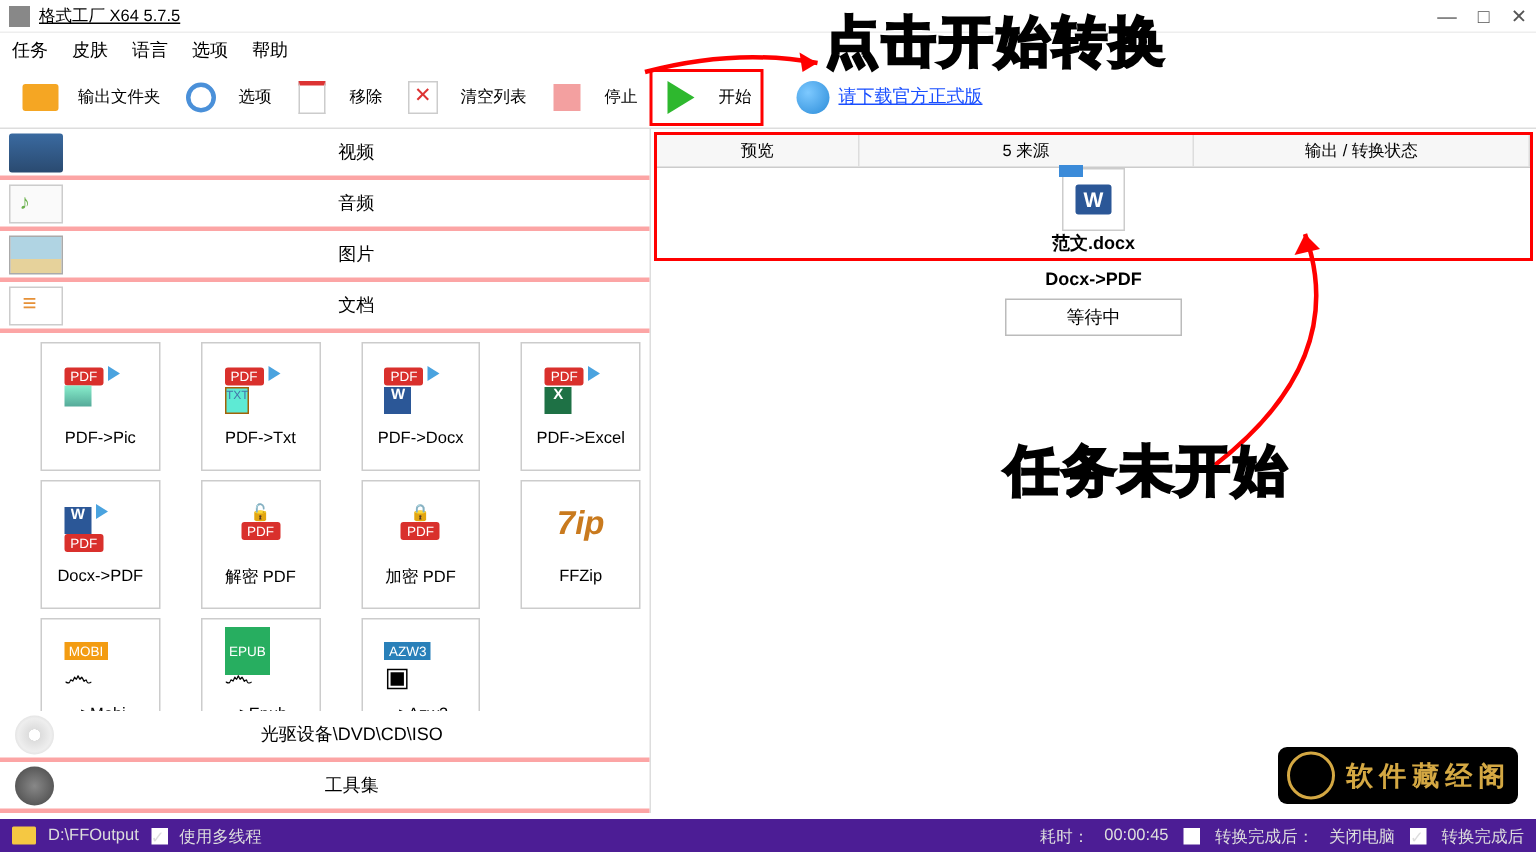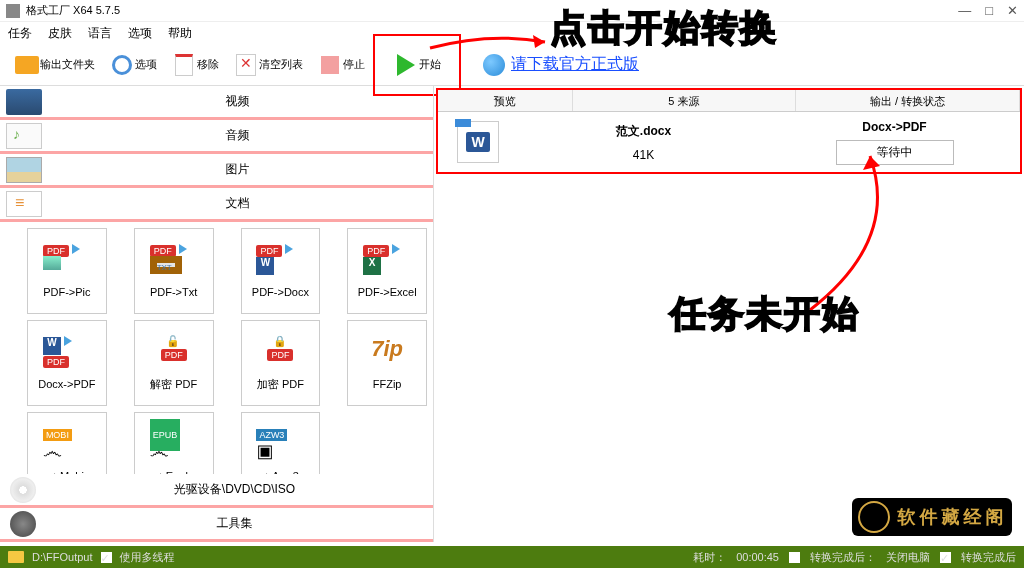--- a/index.html
+++ b/index.html
@@ -1,33 +1,33 @@
 <!DOCTYPE html>
 <html><head>
   <meta charset="utf-8">
   <style>
     * { box-sizing: border-box; margin: 0; padding: 0; }
     body { font-family: "Microsoft YaHei", sans-serif; font-size: 12px; background: #fff; width: 1024px; height: 568px; overflow: hidden; position: relative; }
     
     .titlebar { height: 22px; display: flex; align-items: center; padding: 0 6px; background: #fff; border-bottom: 1px solid #eee; }
     .titlebar-icon { width: 14px; height: 14px; background: #888; margin-right: 6px; }
-    .titlebar-title { flex: 1; font-size: 11px; }
+    .titlebar-title { flex: 1; font-size: 11px; text-decoration: underline; }
     .titlebar-controls { display: flex; gap: 14px; font-size: 13px; color: #555; }
     
     .menubar { height: 22px; display: flex; align-items: center; padding: 0 8px; gap: 16px; font-size: 12px; }
     .menubar span { cursor: pointer; }
     
     .toolbar { height: 42px; display: flex; align-items: center; padding: 0 8px; gap: 2px; border-bottom: 1px solid #ddd; }
-    .tool-btn { display: flex; align-items: center; gap: 0; padding: 4px 6px; cursor: pointer; font-size: 11px; }
+    .tool-btn { display: flex; align-items: center; gap: 12px; padding: 4px 6px; cursor: pointer; font-size: 11px; }
     .tool-btn .ticon { width: 26px; height: 26px; display: flex; align-items: center; justify-content: center; }
-    .start-group { border: 2px solid #ff0000; padding: 12px; display: flex; align-items: center; }
+    .start-group { border: 2px solid #ff0000; padding: 0; display: flex; align-items: center; }
     .play-icon { width: 0; height: 0; border-left: 18px solid #2eb82e; border-top: 11px solid transparent; border-bottom: 11px solid transparent; }
     .stop-icon { width: 18px; height: 18px; background: #f3a0a0; }
     .globe-icon { width: 22px; height: 22px; border-radius: 50%; background: radial-gradient(circle at 35% 35%, #7dc9ff, #2b8cd9); }
-    .dl-link { color: #1a4fff; font-size: 16px; margin-left: 4px; text-decoration: underline; }
+    .dl-link { color: #1a4fff; font-size: 12px; margin-left: 4px; text-decoration: underline; }
     
     .main { display: flex; height: 456px; }
     .left-panel { width: 434px; border-right: 1px solid #ddd; display: flex; flex-direction: column; }
     .right-panel { flex: 1; display: flex; flex-direction: column; position: relative; }
     
     .cat-row { height: 34px; display: flex; align-items: center; border-bottom: 3px solid #fca5a5; cursor: pointer; }
     .cat-icon { width: 36px; height: 26px; margin-left: 6px; }
     .cat-label { flex: 1; text-align: center; font-size: 12px; }
     .video-ic { background: linear-gradient(#3a6aa0,#2a4a70); border-radius: 2px; }
     .audio-ic { background: #fafafa; border: 1px solid #ccc; position: relative; }
@@ -45,41 +45,41 @@
     
     .pdf-badge { background: #d9302c; color: #fff; font-size: 9px; padding: 1px 4px; border-radius: 2px; }
     .mobi-badge { background: #f39c12; color: #fff; font-size: 9px; padding: 1px 3px; }
     .epub-badge { background: #27ae60; color: #fff; font-size: 9px; padding: 11px 3px; }
     .azw-badge { background: #2980b9; color: #fff; font-size: 9px; padding: 1px 3px; }
     .arrow-r { width: 0; height: 0; border-left: 8px solid #4aa3df; border-top: 5px solid transparent; border-bottom: 5px solid transparent; display: inline-block; }
     
     .task-border { border: 2px solid #ff0000; margin: 2px; }
     .task-header { display: flex; border-bottom: 1px solid #ccc; background: #f7f7f7; height: 22px; }
     .task-header div { flex: 1; text-align: center; font-size: 11px; line-height: 22px; border-right: 1px solid #ddd; }
-    .task-row { display: flex; height: 60px; align-items: center; }
+    .task-row { display: flex; height: 60px; align-items: center; flex-direction: column; }
     .preview-cell { width: 80px; display: flex; justify-content: center; }
     .word-icon { width: 42px; height: 42px; background: #fff; border: 1px solid #ccc; display: flex; align-items: center; justify-content: center; position: relative; }
     .word-icon:before { content: "W"; font-weight: bold; color: #fff; background: #2b5797; padding: 2px 5px; border-radius: 2px; font-size: 14px; }
     .word-icon:after { content: ""; position: absolute; top: -3px; left: -3px; width: 16px; height: 8px; background: #3b8bd9; }
     .source-cell { flex: 1.4; text-align: center; font-size: 12px; }
     .source-cell div:first-child { font-weight: bold; margin-bottom: 8px; }
     .status-cell { flex: 1.4; text-align: center; font-size: 12px; }
     .status-cell div:first-child { font-weight: bold; margin-bottom: 6px; }
     .status-box { border: 1px solid #bbb; padding: 3px 40px; display: inline-block; }
     
     .annotation { position: absolute; font-size: 36px; font-weight: 900; color: #0369a1; -webkit-text-stroke: 2px #000; letter-spacing: 2px; pointer-events: none; z-index: 100; }
     .anno1 { top: 4px; left: 550px; }
     .anno2 { top: 290px; left: 670px; }
     
     .red-arrow { position: absolute; z-index: 99; pointer-events: none; }
     
     .watermark { position: absolute; right: 12px; bottom: 32px; width: 160px; height: 38px; background: #000; border-radius: 6px; display: flex; align-items: center; justify-content: center; color: #d4a843; font-size: 18px; font-weight: bold; letter-spacing: 4px; z-index: 50; }
     .watermark:before { content: ""; position: absolute; left: 6px; width: 28px; height: 28px; border: 2px solid #d4a843; border-radius: 50%; }
     
-    .statusbar { height: 22px; background: #4d7c0f; color: #ddd; display: flex; align-items: center; padding: 0 8px; font-size: 11px; position: absolute; bottom: 0; left: 0; right: 0; }
+    .statusbar { height: 22px; background: #4c1d95; color: #ddd; display: flex; align-items: center; padding: 0 8px; font-size: 11px; position: absolute; bottom: 0; left: 0; right: 0; }
     .statusbar .sb-left { flex: 1; display: flex; align-items: center; gap: 8px; }
     .statusbar .sb-right { display: flex; align-items: center; gap: 10px; }
     .folder-ic { width: 16px; height: 12px; background: #f5c842; border-radius: 1px; }
     .chk { width: 11px; height: 11px; background: #fff; display: inline-block; }
   </style>
 </head>
 <body>
 
 <div class="titlebar">
   <div class="titlebar-icon"></div>
@@ -164,21 +164,21 @@
       <div class="cat-label">文档</div>
     </div>
 
     <div class="grid-area">
       <div class="grid">
         <div class="grid-item">
           <div class="gicon"><span class="pdf-badge">PDF</span> <span class="arrow-r"></span> <span style="display:inline-block;width:18px;height:14px;background:linear-gradient(#8ec,#5a9)"></span></div>
           <span>PDF-&gt;Pic</span>
         </div>
         <div class="grid-item">
-          <div class="gicon"><span class="pdf-badge">PDF</span> <span class="arrow-r"></span> <span style="display:inline-block;width:32px;height:18px;background:#e5e5e5;border:7px solid #a16207;color:#47a;font-size:8px">TXT</span></div>
+          <div class="gicon"><span class="pdf-badge">PDF</span> <span class="arrow-r"></span> <span style="display:inline-block;width:16px;height:18px;background:#5eead4;border:1px solid #a16207;color:#47a;font-size:8px">TXT</span></div>
           <span>PDF-&gt;Txt</span>
         </div>
         <div class="grid-item">
           <div class="gicon"><span class="pdf-badge">PDF</span> <span class="arrow-r"></span> <span style="display:inline-block;width:18px;height:18px;background:#2b5797;color:#fff;font-size:10px;font-weight:bold;text-align:center">W</span></div>
           <span>PDF-&gt;Docx</span>
         </div>
         <div class="grid-item">
           <div class="gicon"><span class="pdf-badge">PDF</span> <span class="arrow-r"></span> <span style="display:inline-block;width:18px;height:18px;background:#1e7145;color:#fff;font-size:10px;font-weight:bold;text-align:center">X</span></div>
           <span>PDF-&gt;Excel</span>
         </div>
@@ -229,21 +229,20 @@
         <div style="flex:0.6">预览</div>
         <div>5 来源</div>
         <div>输出 / 转换状态</div>
       </div>
       <div class="task-row">
         <div class="preview-cell">
           <div class="word-icon"></div>
         </div>
         <div class="source-cell">
           <div>范文.docx</div>
-          <div>41K</div>
         </div>
         <div class="status-cell">
           <div>Docx-&gt;PDF</div>
           <div class="status-box">等待中</div>
         </div>
       </div>
     </div>
   </div>
 </div>
 

